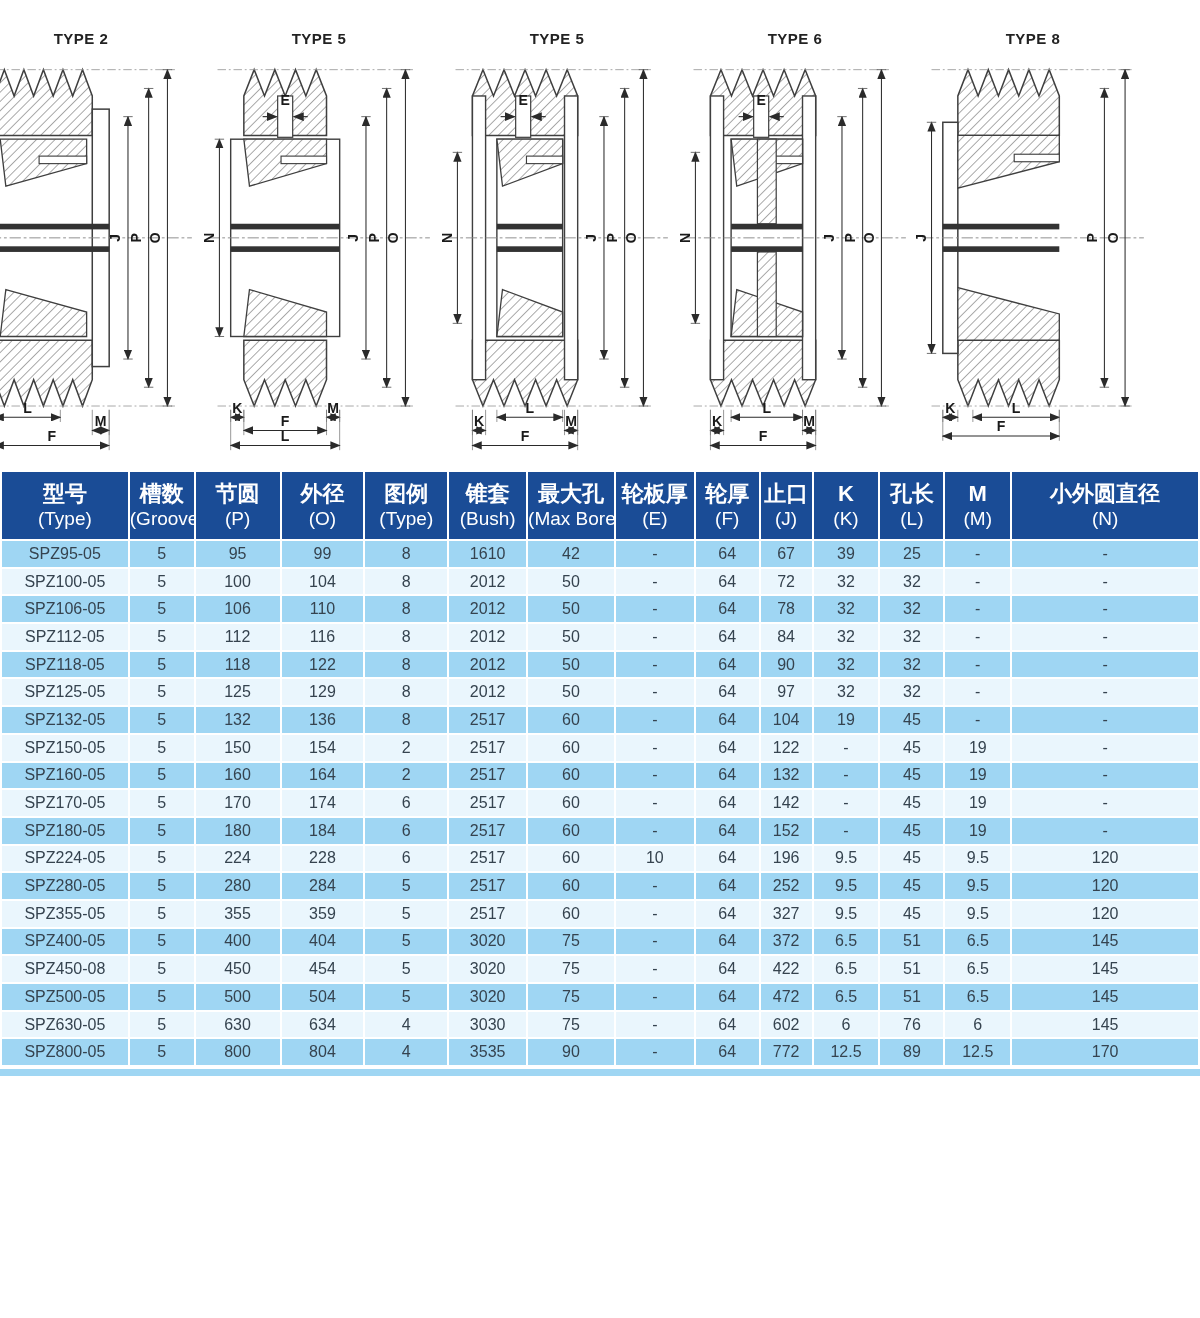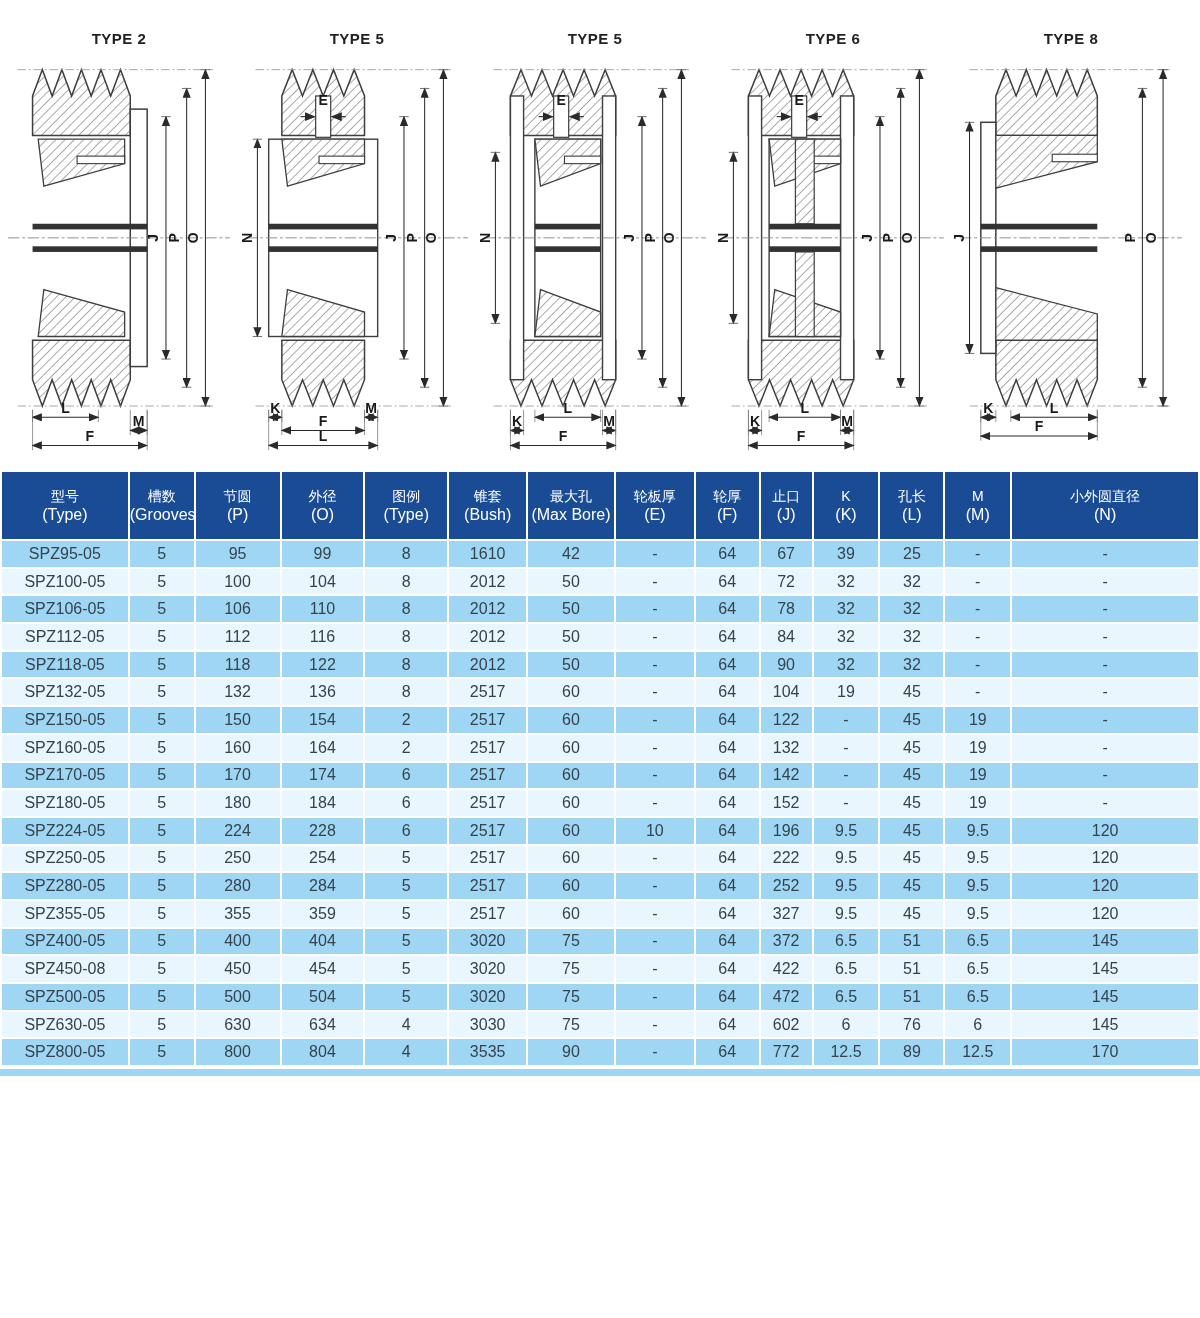--- a/index.html
+++ b/index.html
@@ -9,33 +9,33 @@
     --stripe-light:#eaf6fd;
     --body-text:#35434f;
     --line:#3f3f3f;
   }
   *{box-sizing:border-box;}
   html,body{margin:0;padding:0;background:#ffffff;}
   body{width:1200px;font-family:"Liberation Sans",sans-serif;}
   .page{width:1200px;background:#fff;}
 
   
-  .diagrams{display:flex;width:1152px;height:470px;background:#fff;}
+  .diagrams{display:flex;width:1152px;height:470px;background:#fff;justify-content:flex-end;}
   .diagram{width:240px;height:470px;position:relative;}
   .diagram-title{margin-top:30px;text-align:center;font-size:15px;font-weight:bold;
     color:#222;letter-spacing:.5px;}
   .pulley-svg{display:block;margin:2px auto 0 auto;}
 
   
   table.spec{width:1200px;border-collapse:collapse;table-layout:fixed;}
   .spec th,.spec td{border:2px solid #ffffff;padding:0;text-align:center;vertical-align:middle;
     overflow:hidden;white-space:nowrap;}
   .spec thead th{background:var(--header-bg);color:var(--header-text);height:69px;}
-  .h-zh{font-size:14px;font-weight:normal;line-height:1.3;}
-  .h-en{font-size:16px;font-weight:normal;line-height:1.2;}
+  .h-zh{font-size:22px;font-weight:bold;line-height:1.3;}
+  .h-en{font-size:19px;font-weight:normal;line-height:1.2;}
   .spec tbody td{height:27.7px;font-size:16px;color:var(--body-text);}
   .spec tbody tr:nth-child(odd){background:var(--stripe-dark);}
   .spec tbody tr:nth-child(even){background:var(--stripe-light);}
   .bottom-strip{width:1200px;height:7px;background:var(--stripe-dark);margin-top:2px;}
 </style>
 </head>
 <body>
 
 <div class="page">
 
@@ -481,20 +481,36 @@
           <td>50</td>
           <td>-</td>
           <td>64</td>
           <td>90</td>
           <td>32</td>
           <td>32</td>
           <td>-</td>
           <td>-</td>
         </tr>
         <tr>
+          <td>SPZ125-05</td>
+          <td>5</td>
+          <td>125</td>
+          <td>129</td>
+          <td>8</td>
+          <td>2012</td>
+          <td>50</td>
+          <td>-</td>
+          <td>64</td>
+          <td>97</td>
+          <td>32</td>
+          <td>32</td>
+          <td>-</td>
+          <td>-</td>
+        </tr>
+        <tr>
           <td>SPZ132-05</td>
           <td>5</td>
           <td>132</td>
           <td>136</td>
           <td>8</td>
           <td>2517</td>
           <td>60</td>
           <td>-</td>
           <td>64</td>
           <td>104</td>
@@ -577,36 +593,20 @@
           <td>60</td>
           <td>10</td>
           <td>64</td>
           <td>196</td>
           <td>9.5</td>
           <td>45</td>
           <td>9.5</td>
           <td>120</td>
         </tr>
         <tr>
-          <td>SPZ250-05</td>
-          <td>5</td>
-          <td>250</td>
-          <td>254</td>
-          <td>5</td>
-          <td>2517</td>
-          <td>60</td>
-          <td>-</td>
-          <td>64</td>
-          <td>222</td>
-          <td>9.5</td>
-          <td>45</td>
-          <td>9.5</td>
-          <td>120</td>
-        </tr>
-        <tr>
           <td>SPZ280-05</td>
           <td>5</td>
           <td>280</td>
           <td>284</td>
           <td>5</td>
           <td>2517</td>
           <td>60</td>
           <td>-</td>
           <td>64</td>
           <td>252</td>

